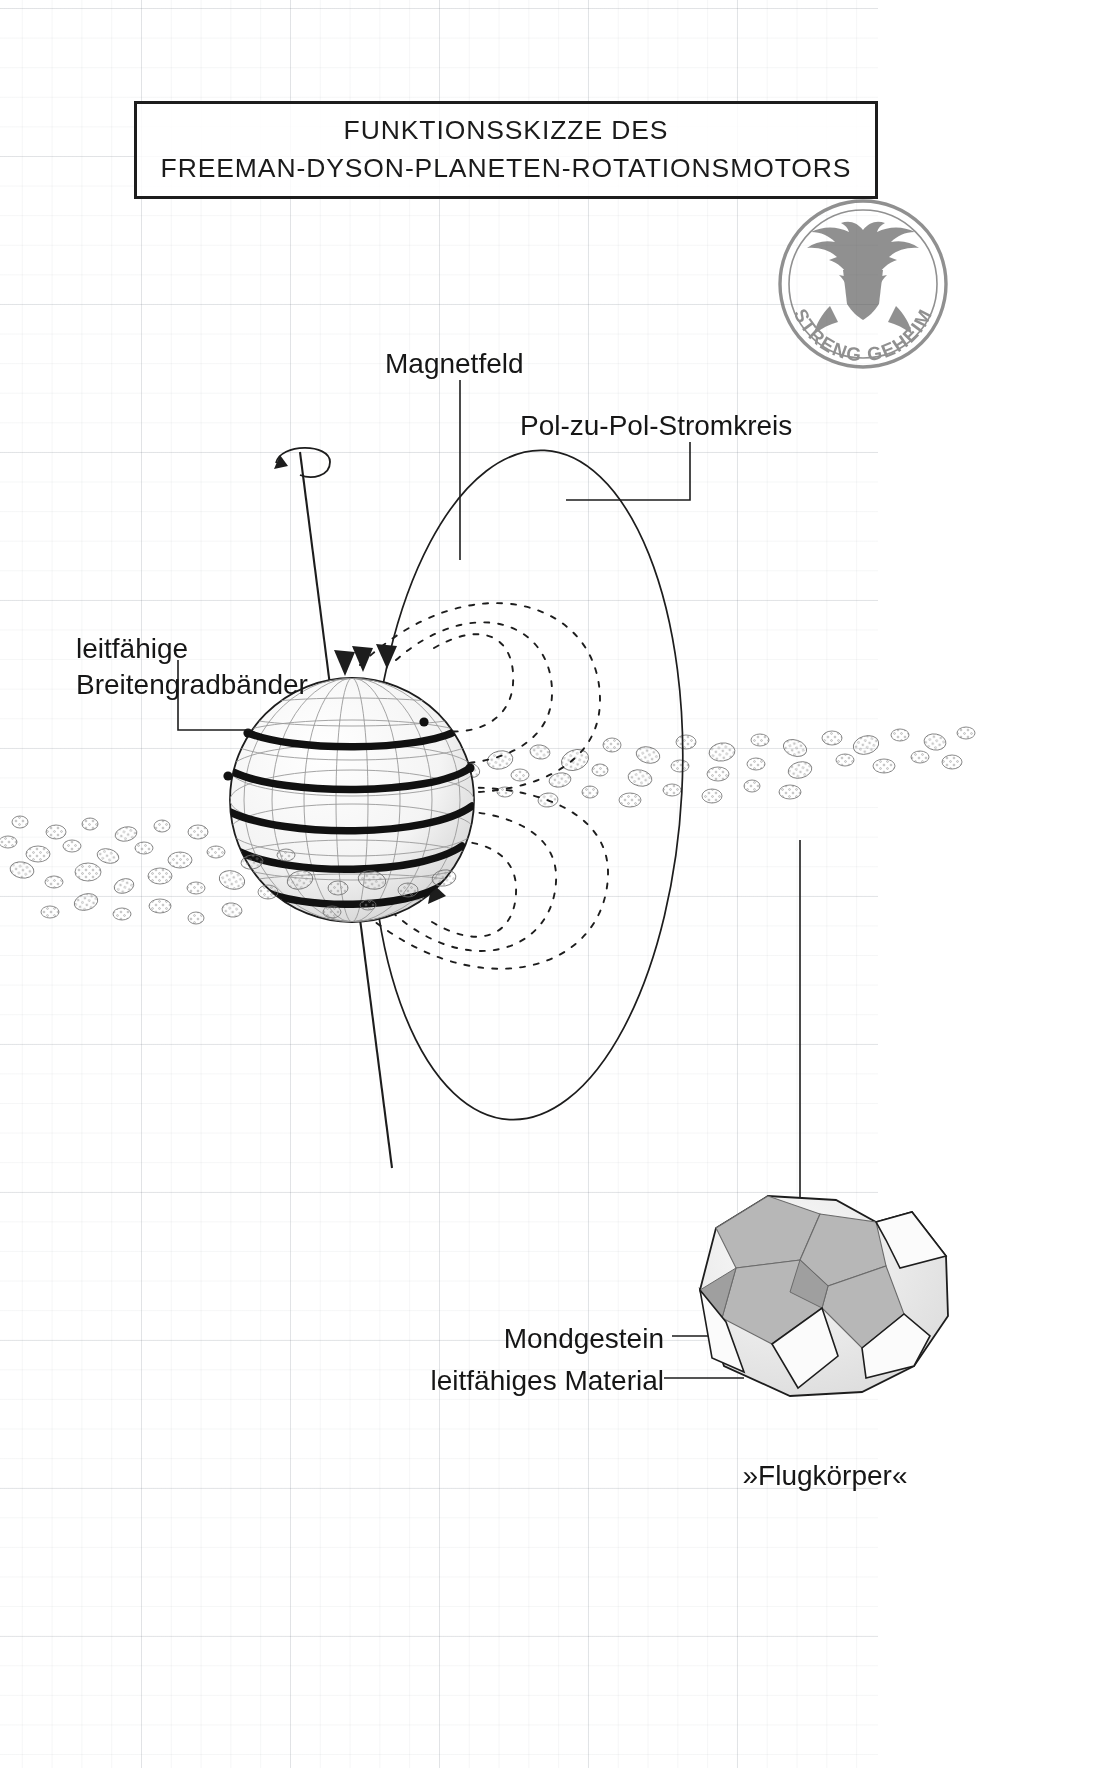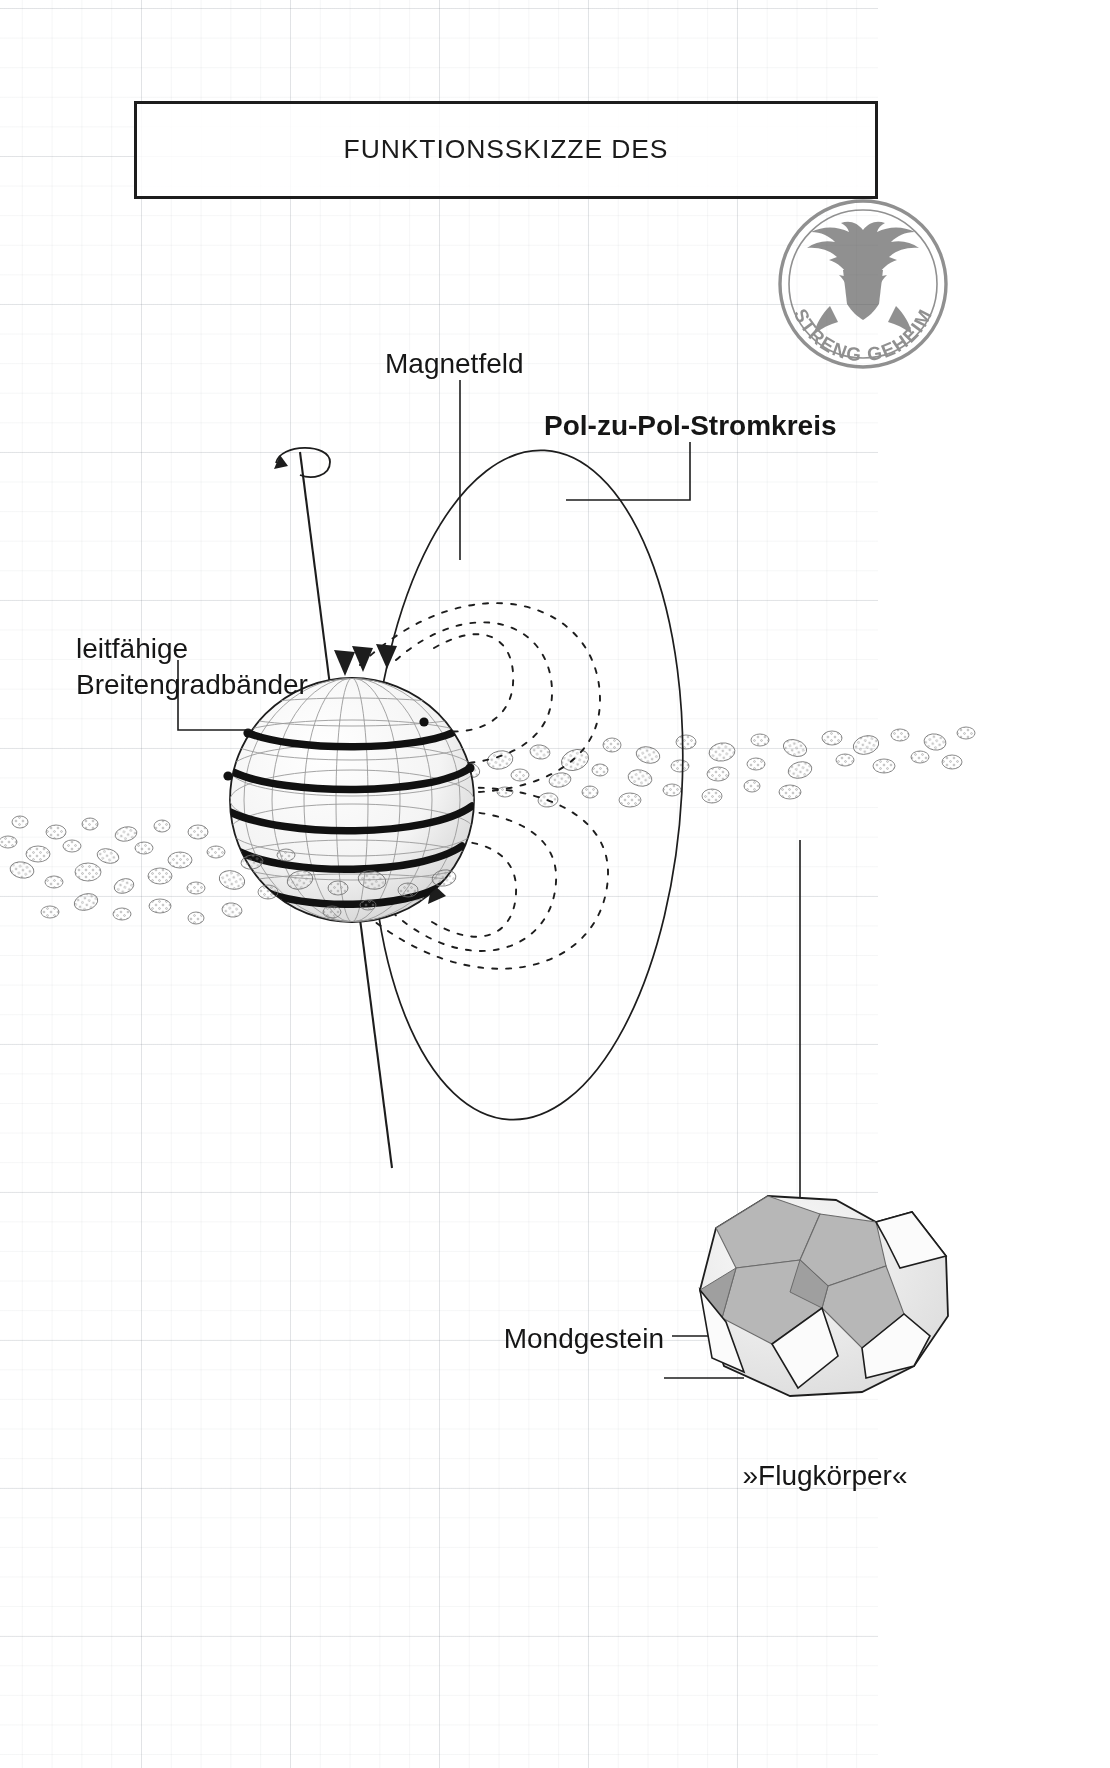--- a/index.html
+++ b/index.html
@@ -281,20 +281,21 @@
         <path d="M 876 1222 L 912 1212 L 946 1256 L 900 1268 L 886 1240 Z"></path>
         <path d="M 862 1348 L 904 1314 L 930 1336 L 914 1366 L 866 1378 Z"></path>
         <path d="M 700 1290 L 726 1322 L 744 1372 L 712 1358 Z"></path>
         <path d="M 772 1344 L 822 1308 L 838 1356 L 798 1388 Z"></path>
       </g>
     </g>
   </svg>
 
   <div class="title-box">
     <div class="title-line">FUNKTIONSSKIZZE DES</div>
+    <div class="title-line">FREEMAN-DYSON-PLANETEN-ROTATIONSMOTORS</div>
   </div>
 
   <svg class="stamp" viewBox="0 0 230 190">
     <circle cx="115" cy="88" r="83" fill="none" stroke="#4d4d4d" stroke-width="3.4"></circle>
     <circle cx="115" cy="88" r="74" fill="none" stroke="#4d4d4d" stroke-width="1.6"></circle>
 
     <g fill="#4d4d4d">
       <path d="M 115 34 c -6 -8 -14 -10 -22 -7 c 4 2 7 5 8 9 c -12 -6 -26 -6 -38 0 c 10 0 18 4 24 10 c -10 -2 -20 0 -28 6 c 12 -1 22 2 30 9 l -8 3 c 9 3 16 9 20 17 l -10 -2 c 6 6 10 14 11 23 l 13 0 l 0 -68 z"></path>
       <path d="M 115 34 c 6 -8 14 -10 22 -7 c -4 2 -7 5 -8 9 c 12 -6 26 -6 38 0 c -10 0 -18 4 -24 10 c 10 -2 20 0 28 6 c -12 -1 -22 2 -30 9 l 8 3 c -9 3 -16 9 -20 17 l 10 -2 c -6 6 -10 14 -11 23 l -13 0 l 0 -68 z"></path>
       <path d="M 95 74 l 40 0 l -4 34 c -5 8 -11 13 -16 16 c -5 -3 -11 -8 -16 -16 z"></path>
@@ -302,27 +303,28 @@
       <path d="M 148 110 c 8 8 14 18 16 28 c -8 -6 -16 -10 -24 -12 z"></path>
     </g>
     <path id="stampArc" d="M 44 112 A 74 74 0 0 0 186 112" fill="none"></path>
     <text class="stamp-text">
       <textPath href="#stampArc" startOffset="50%" text-anchor="middle">STRENG GEHEIM</textPath>
     </text>
   </svg>
 
   <div class="label" style="left:385px; top:346px;">Magnetfeld</div>
 
-  <div class="label" style="left:544px; top:408px;font-weight:bold;">Pol-zu-Pol-Stromkreis</div>
+  <div class="label" style="left:520px; top:408px;">Pol-zu-Pol-Stromkreis</div>
 
   <div class="label" style="left:76px; top:592px;margin-top:39px;">
     <div>leitfähige</div>
     <div>Breitengradbänder</div>
   </div>
 
   <div class="label right" style="left:392px; top:1321px; width:272px;">Mondgestein</div>
 
+  <div class="label right" style="left:344px; top:1363px; width:320px;">leitfähiges Material</div>
 
   <div class="label center" style="left:680px; top:1422px; width:290px;">
     <div>»Flugkörper«</div>
   </div>
 
 </div>
 
 </body></html>

